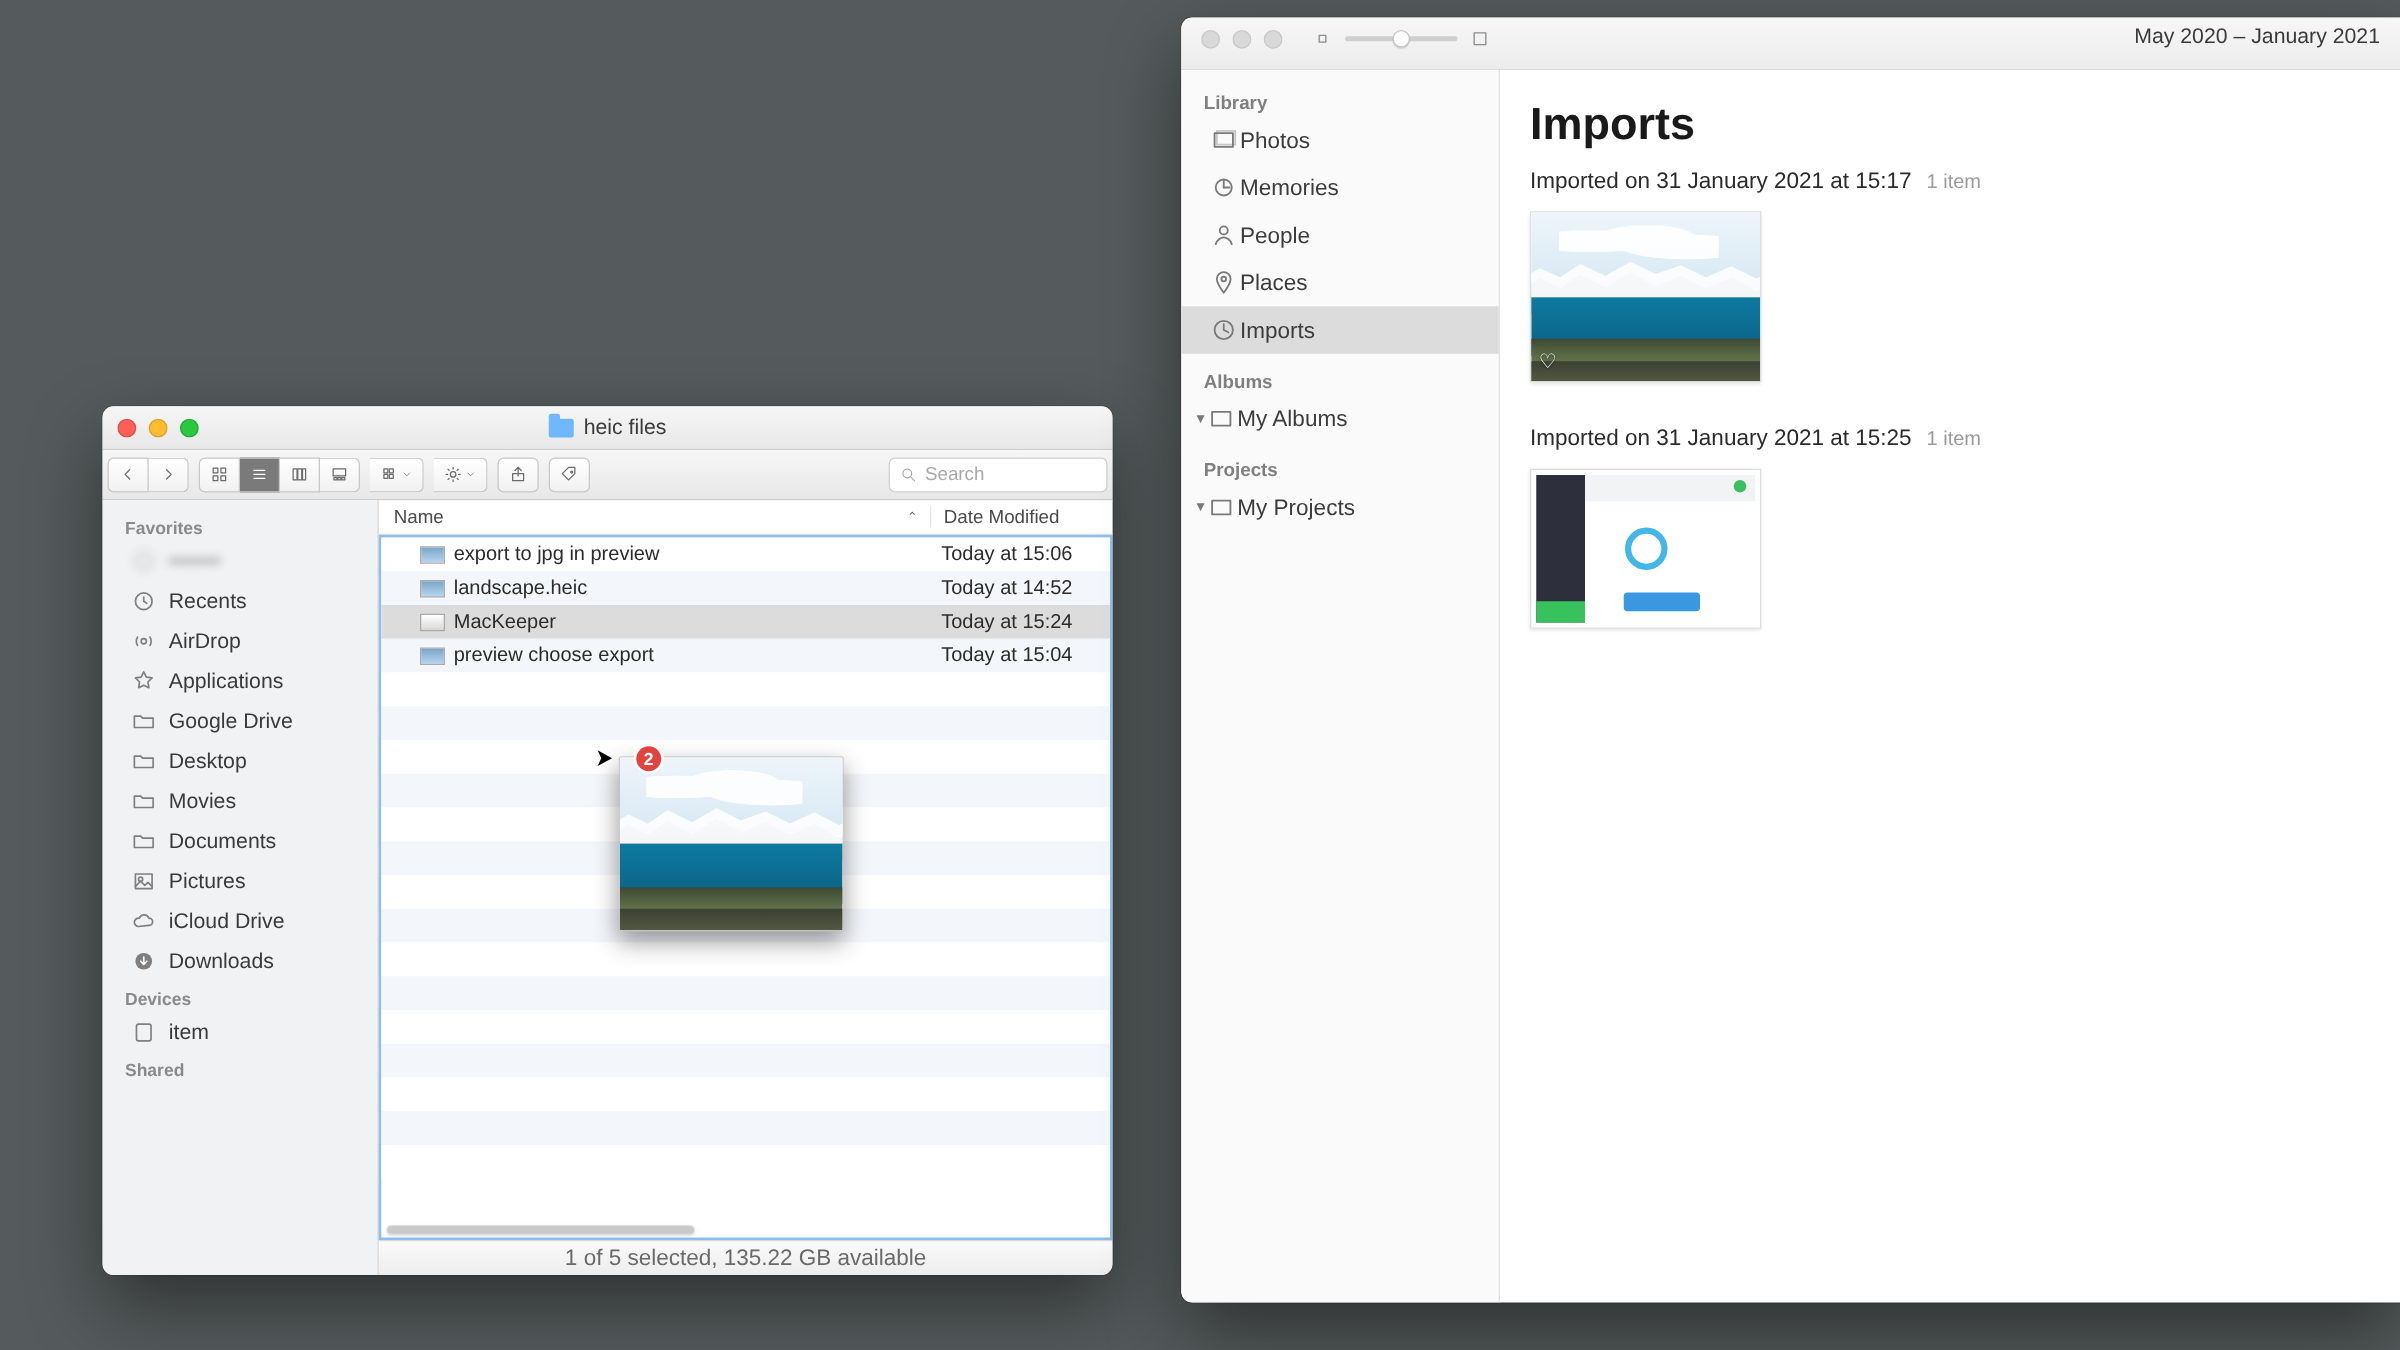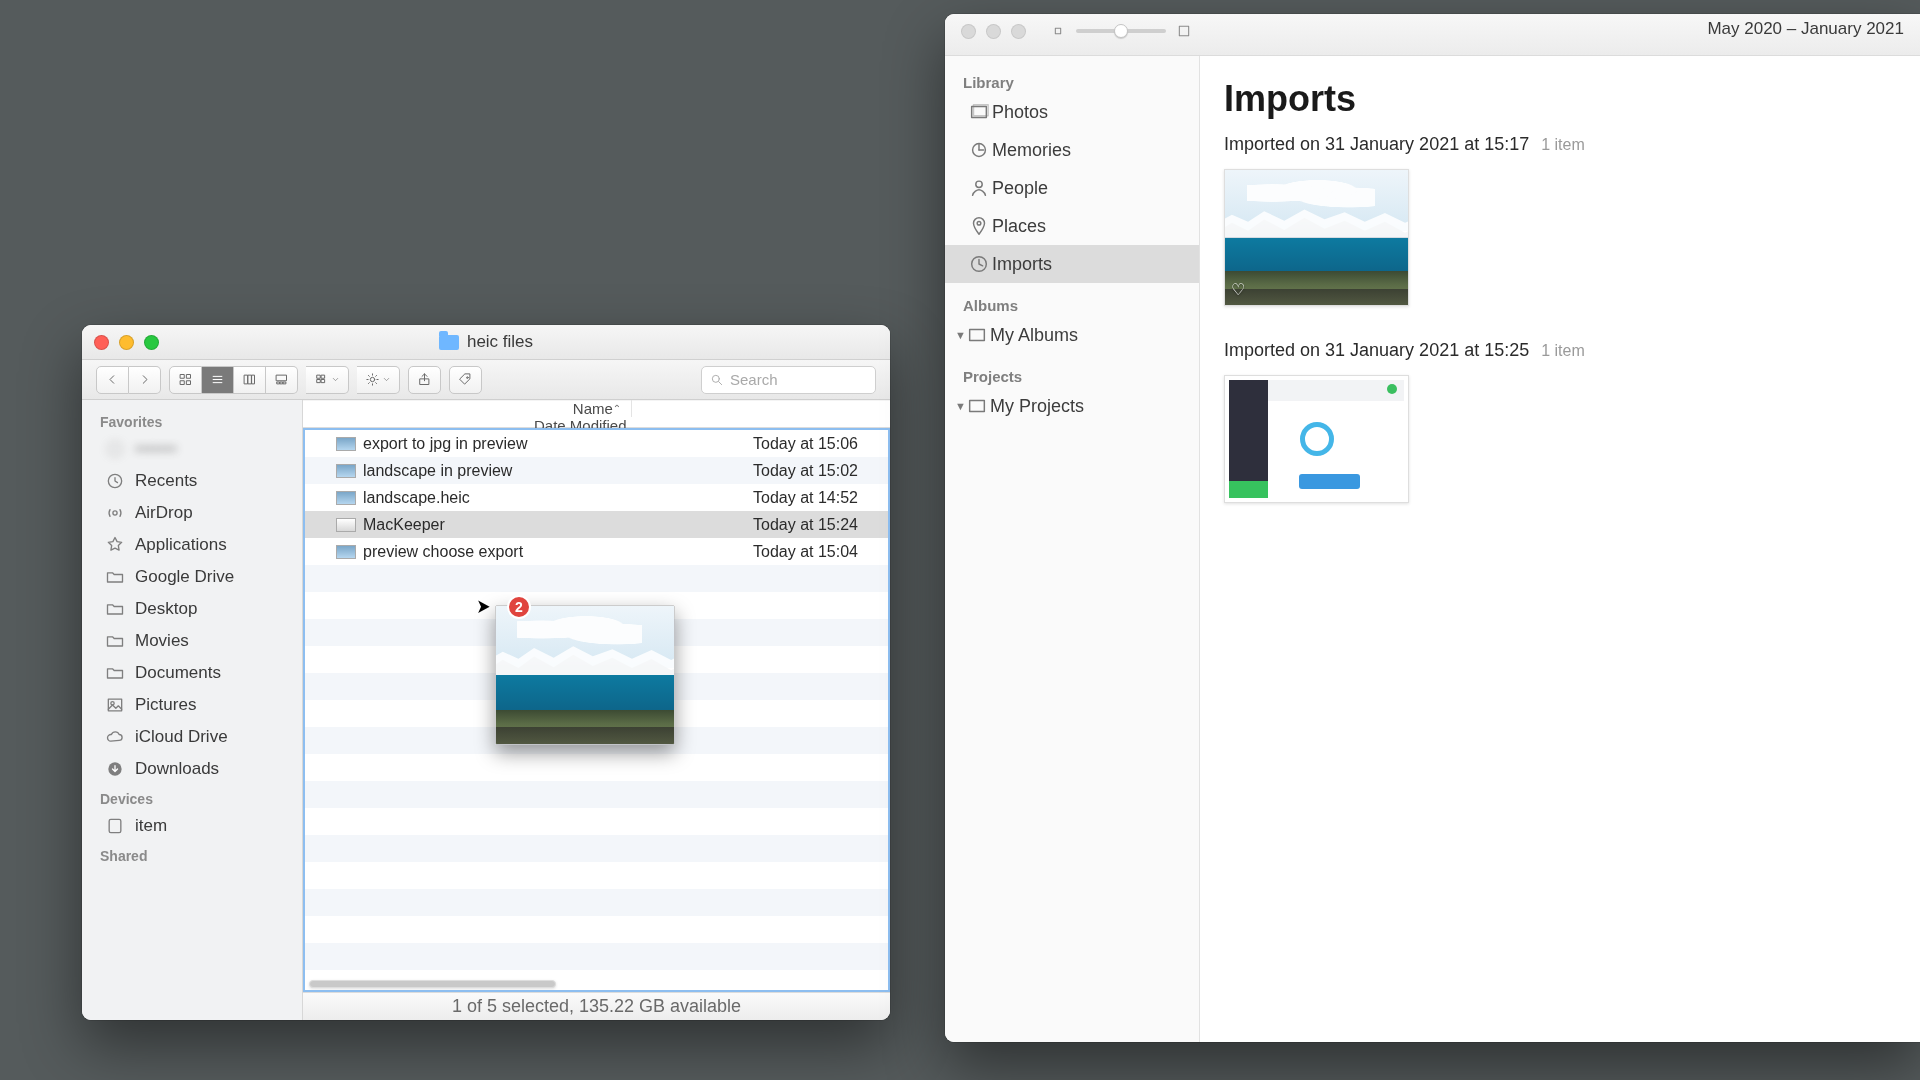--- a/index.html
+++ b/index.html
@@ -29,21 +29,21 @@
   .tl.min { background: #febc2e; }
   .tl.max { background: #28c840; }
   .finder-title { flex:1; display:flex; align-items:center; justify-content:center; gap:8px; font-size:17px; color:#3a3a3a; }
   .folder-glyph { width:20px; height:15px; background:#6fb7ff; border-radius:2px; position:relative; }
   .folder-glyph::before { content:""; position:absolute; top:-4px; left:0; width:9px; height:5px; background:#6fb7ff; border-radius:2px 2px 0 0; }
 
   .finder-toolbar {
     height: 40px;
     background: linear-gradient(#f6f6f6,#e8e8e8);
     border-bottom: 1px solid #cfcfcf;
-    display:flex; align-items:center; padding:0 14px; gap:8px;
+    display:flex; align-items:center; padding:0 4px; gap:8px;
   }
   .tb-group { display:flex; }
   .tb-btn {
     height:28px; min-width:30px;
     background:linear-gradient(#ffffff,#f1f1f1);
     border:1px solid #c8c8c8; display:flex; align-items:center; justify-content:center;
     font-size:13px; color:#6a6a6a; padding:0 8px;
   }
   .tb-btn svg { width:15px; height:15px; }
   .tb-group .tb-btn { border-radius:0; }
@@ -61,21 +61,20 @@
   .sb-item { display:flex; align-items:center; gap:9px; padding:5px 0 5px 14px; font-size:17px; color:#3a3a3a; border-radius:4px; }
   .sb-item.blur { filter: blur(4px); opacity:.6; }
   .sb-ic { width:22px; height:22px; display:flex; align-items:center; justify-content:center; color:#7f7f7f; }
   .sb-ic svg { width:20px; height:20px; }
 
   .finder-content { flex:1; display:flex; flex-direction:column; min-width:0; }
   .col-headers {
     height:28px; background:#fff; border-bottom:1px solid #dcdcdc;
     display:flex; align-items:center; font-size:15px; color:#4a4a4a; font-weight:500;
     box-shadow: inset 0 1px 0 #f4f4f4;
-    flex-direction: column;
   }
   .col-name { flex:1; padding-left:12px; display:flex; align-items:center; justify-content:space-between; padding-right:10px; border-right:1px solid #e4e4e4; }
   .sort-caret { font-size:10px; color:#6a6a6a; }
   .col-date { width:145px; padding-left:10px; }
 
   .file-list { flex:1; overflow:auto; position:relative; border:2px solid #8dbef0; }
   .file-row { height:27px; display:flex; align-items:center; font-size:16px; color:#2b2b2b; }
   .file-row:nth-child(odd)  { background:#ffffff; }
   .file-row:nth-child(even) { background:#f3f6fa; }
   .file-row.selected { background:#dcdcdc !important; }
@@ -395,27 +394,20 @@
           <span class="file-ic">
               <span class="img-thumb"></span>
             </span>
           <span class="file-name">export to jpg in preview</span>
           <span class="file-date">Today at 15:06</span>
         </div>
         <div class="file-row">
           <span class="file-ic">
               <span class="img-thumb"></span>
             </span>
-          <span class="file-name">landscape in preview</span>
-          <span class="file-date">Today at 15:02</span>
-        </div>
-        <div class="file-row">
-          <span class="file-ic">
-              <span class="img-thumb"></span>
-            </span>
           <span class="file-name">landscape.heic</span>
           <span class="file-date">Today at 14:52</span>
         </div>
         <div class="file-row selected">
           <span class="file-ic">
               <span class="img-thumb" style="background:linear-gradient(#fff,#d8d8d8)"></span>
             </span>
           <span class="file-name">MacKeeper</span>
           <span class="file-date">Today at 15:24</span>
         </div>

